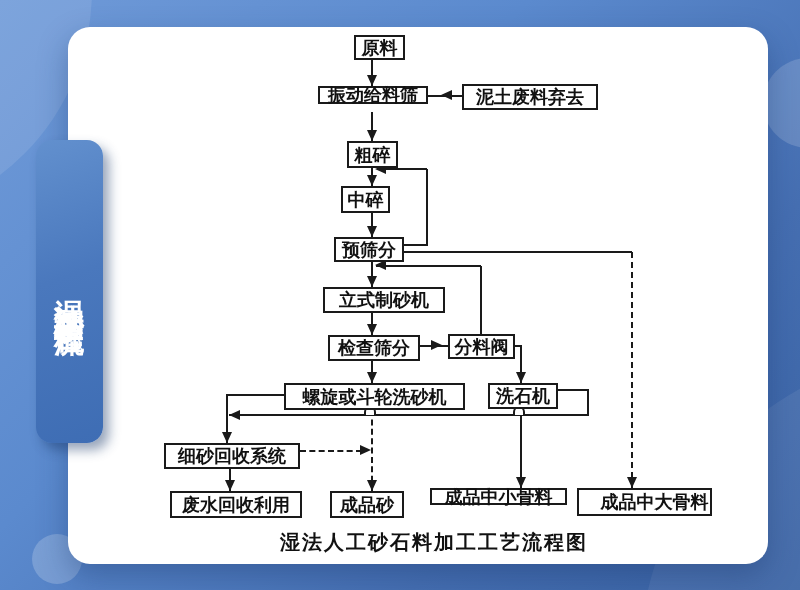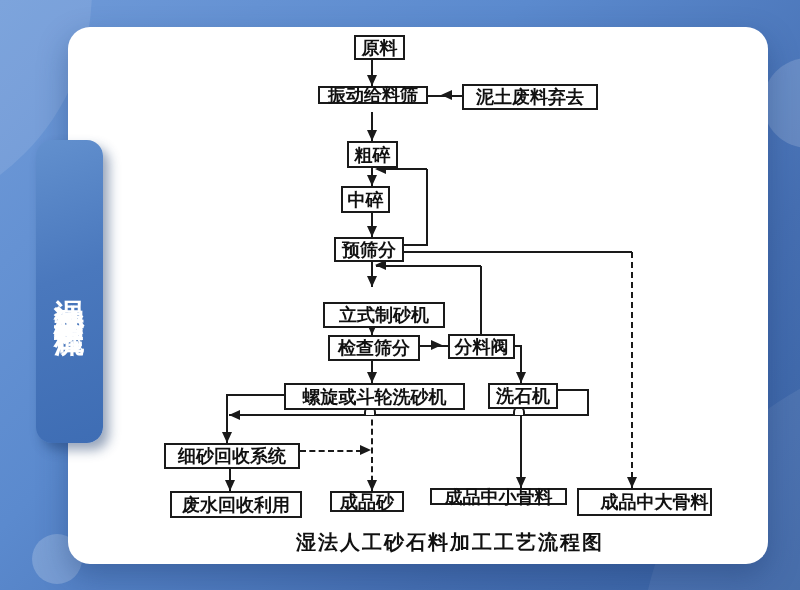--- a/index.html
+++ b/index.html
@@ -41,21 +41,21 @@
   .h{height:2px;background:#1a1a1a;}
   .v{width:2px;background:#1a1a1a;}
   .hd{height:0;border-top:2px dashed #1a1a1a;}
   .vd{width:0;border-left:2px dashed #1a1a1a;}
   .ad{width:0;height:0;border-left:5px solid transparent;border-right:5px solid transparent;border-top:11px solid #1a1a1a;}
   .al{width:0;height:0;border-top:5px solid transparent;border-bottom:5px solid transparent;border-right:11px solid #1a1a1a;}
   .ar{width:0;height:0;border-top:5px solid transparent;border-bottom:5px solid transparent;border-left:11px solid #1a1a1a;}
   .hop{width:12px;height:9px;background:#fff;border:2px solid #1a1a1a;border-bottom:none;border-radius:8px 8px 0 0;box-sizing:border-box;}
   .caption{
     position:absolute;left:280px;top:529px;width:340px;z-index:3;
-    text-align:center;font-size:20px;font-weight:bold;color:#111;letter-spacing:2px;
+    text-align:left;font-size:20px;font-weight:bold;color:#111;letter-spacing:2px;
   }
 </style>
 </head>
 <body>
 
 <div class="deco deco-arc-tl"></div>
 <div class="deco deco-circle-right"></div>
 <div class="deco deco-circle-bl"></div>
 <div class="deco deco-swoosh-br"></div>
 
@@ -115,24 +115,24 @@
 <div class="al" style="left:229px;top:410px;"></div>
 <div class="ar" style="left:431px;top:340px;"></div>
 <div class="ar" style="left:360px;top:445px;"></div>
 
 <div class="node" style="left:338px;top:35px;width:51px;height:25px;margin-left:16px;">原料</div>
 <div class="node" style="left:318px;top:86px;width:110px;height:18px;">振动给料筛</div>
 <div class="node" style="left:462px;top:84px;width:136px;height:26px;">泥土废料弃去</div>
 <div class="node" style="left:347px;top:141px;width:51px;height:27px;text-align:right;">粗碎</div>
 <div class="node" style="left:341px;top:186px;width:49px;height:27px;">中碎</div>
 <div class="node" style="left:334px;top:237px;width:70px;height:25px;">预筛分</div>
-<div class="node" style="left:323px;top:302px;width:122px;height:26px;">立式制砂机</div>
+<div class="node" style="left:323px;top:287px;width:122px;height:26px;">立式制砂机</div>
 <div class="node" style="left:328px;top:335px;width:92px;height:26px;">检查筛分</div>
 <div class="node" style="left:448px;top:334px;width:67px;height:25px;">分料阀</div>
 <div class="node" style="left:284px;top:383px;width:181px;height:27px;">螺旋或斗轮洗砂机</div>
 <div class="node" style="left:488px;top:383px;width:70px;height:26px;">洗石机</div>
 <div class="node" style="left:164px;top:443px;width:136px;height:26px;">细砂回收系统</div>
 <div class="node" style="left:170px;top:491px;width:132px;height:27px;">废水回收利用</div>
-<div class="node" style="left:330px;top:491px;width:74px;height:21px;">成品砂</div>
+<div class="node" style="left:330px;top:491px;width:74px;height:27px;">成品砂</div>
 <div class="node" style="left:430px;top:488px;width:137px;height:17px;">成品中小骨料</div>
 <div class="node" style="left:577px;top:488px;width:135px;height:28px;padding-left:20px;">成品中大骨料</div>
 
 <div class="caption">湿法人工砂石料加工工艺流程图</div>
 
 </body></html>

